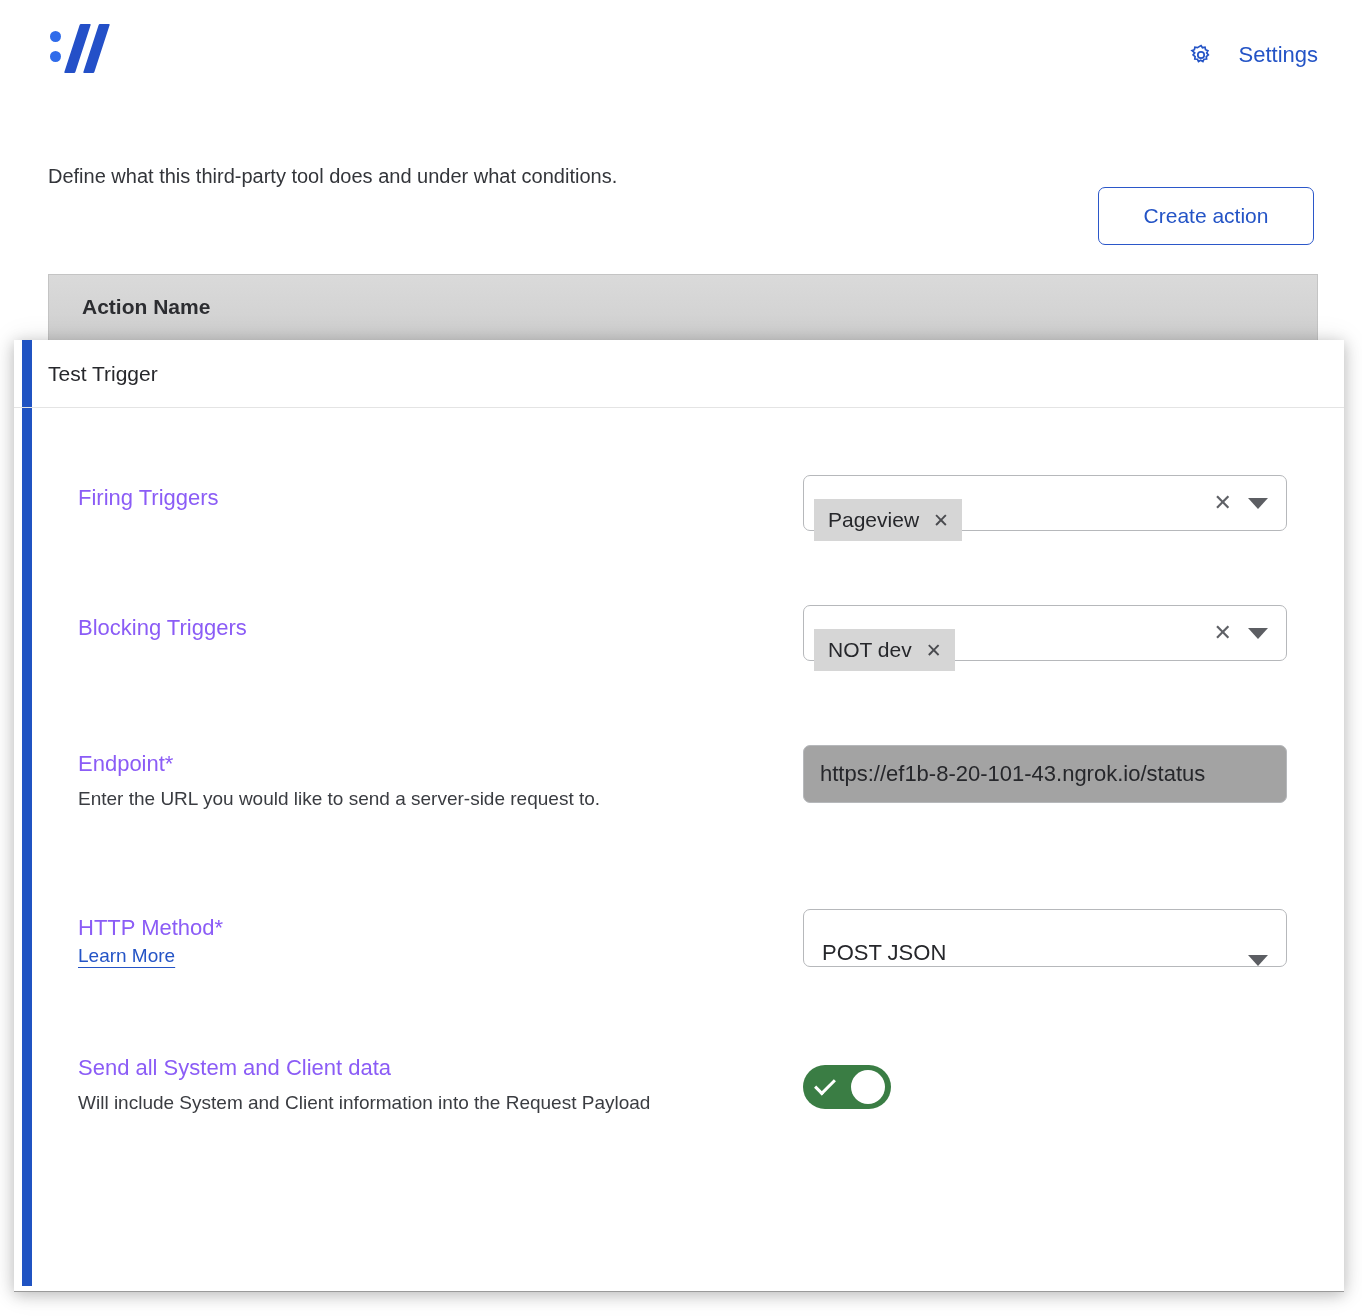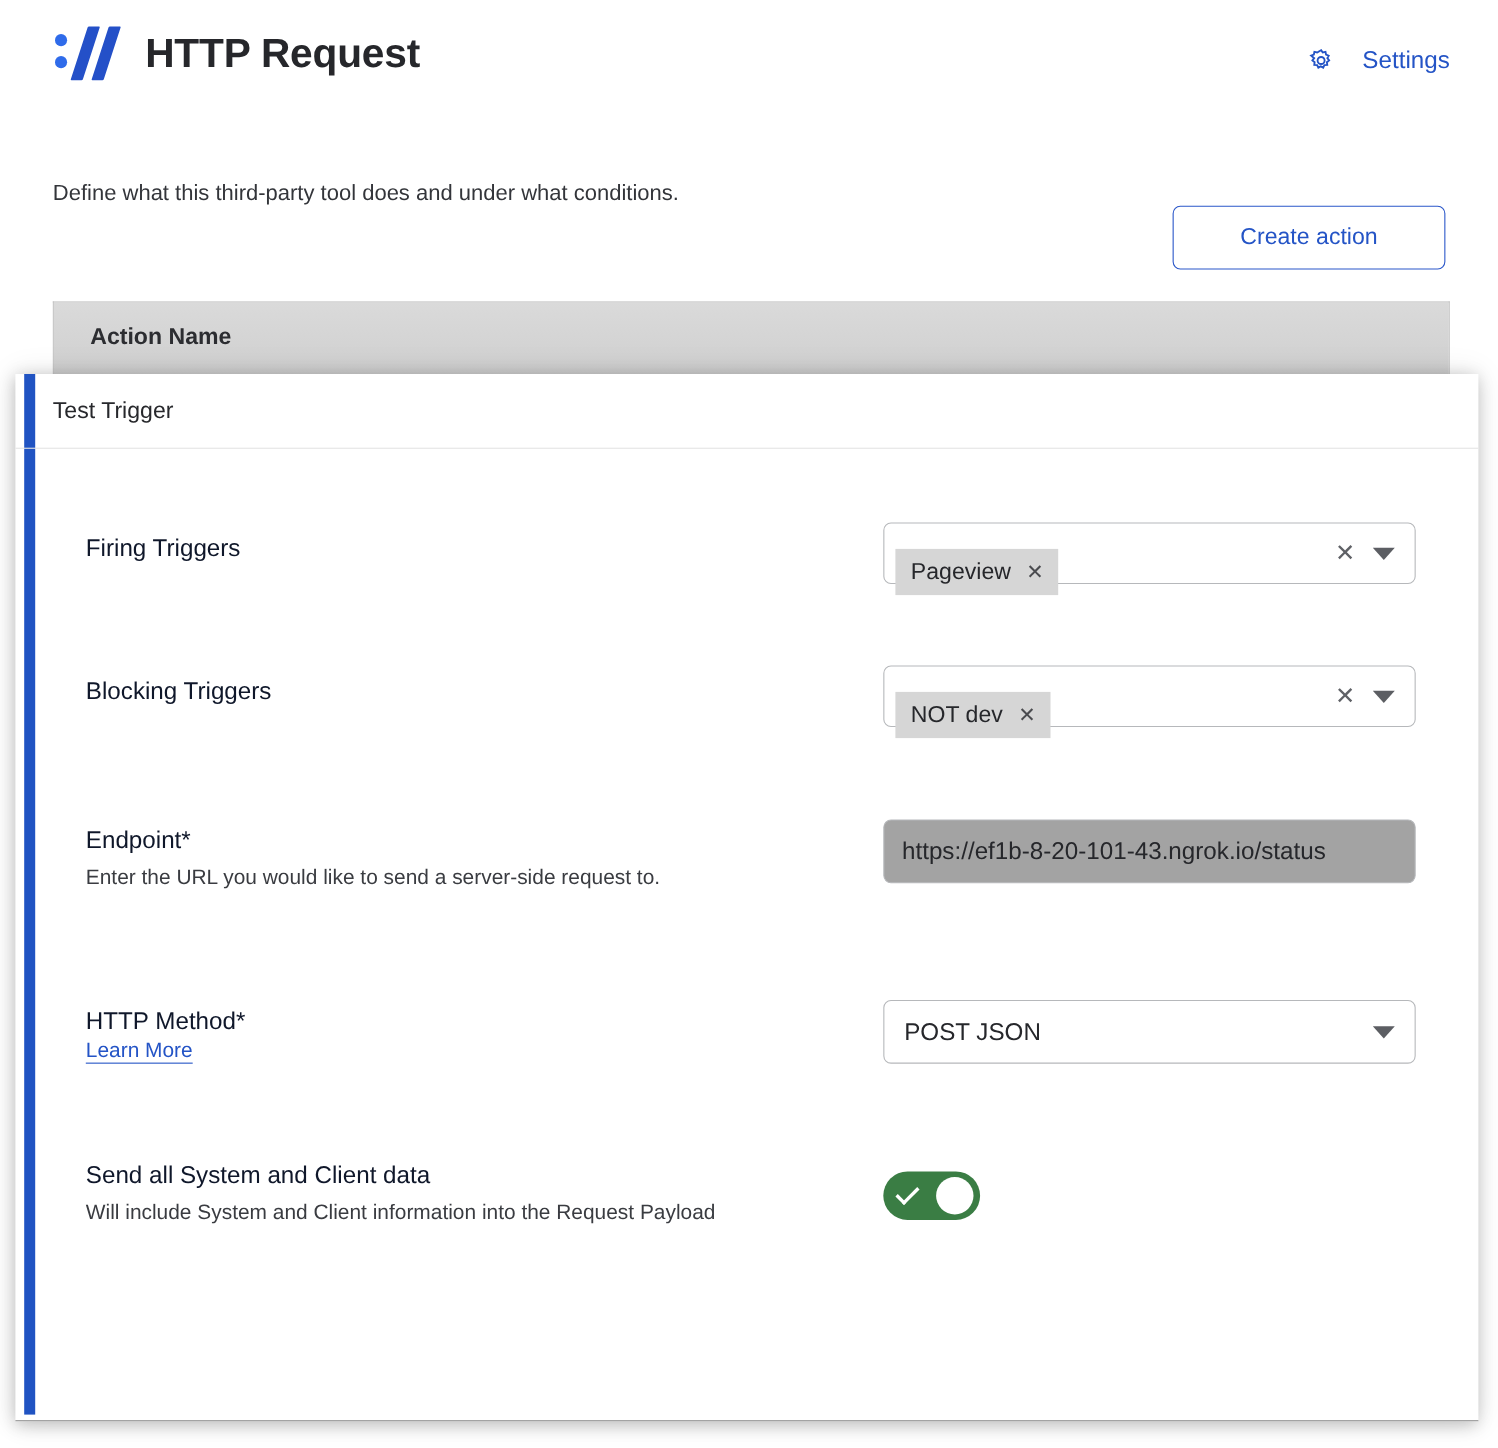--- a/index.html
+++ b/index.html
@@ -97,21 +97,21 @@
   }
   .section-sub {
     font-size: 20px;
     color: #33353a;
     margin: 17px 0 0 0;
   }
   .create-action-btn {
     position: absolute;
     right: 0;
     top: 39px;
-    width: 248px;
+    width: 216px;
     height: 58px;
     border: 1px solid #2b57c9;
     border-radius: 7px;
     background: #ffffff;
     color: #2454c6;
     font-family: inherit;
     font-size: 21px;
     cursor: pointer;
   }
 
@@ -181,21 +181,21 @@
   
   .form-row {
     position: absolute;
     left: 0;
     width: 1330px;
   }
   .field-label {
     position: absolute;
     left: 64px;
     font-size: 22px;
-    color: #0f172a;
+    color: #8b5cf6;
     white-space: nowrap;
   }
   .field-help {
     position: absolute;
     left: 64px;
     font-size: 19px;
     color: #3a3c41;
     white-space: nowrap;
     text-align: center;
   }
@@ -276,21 +276,21 @@
     outline: none;
   }
 
   
   .select-box {
     height: 58px;
     border: 1px solid #b6b8bb;
     border-radius: 7px;
     background: #fff;
     display: flex;
-    align-items: center;
+    align-items: flex-end;
     padding: 0 8px 0 18px;
     font-size: 22px;
     color: #26272b;
     cursor: pointer;
   }
   .select-value { flex: 1 1 auto; white-space: nowrap; }
 
   
   .toggle {
     width: 88px;
@@ -321,21 +321,20 @@
 <body>
 
 <div class="app-header">
   <div class="brand">
     <div class="logo">
       <span class="dot d1"></span>
       <span class="dot d2"></span>
       <span class="slash s1"></span>
       <span class="slash s2"></span>
     </div>
-    <div class="app-title">HTTP Request</div>
   </div>
 
   <div class="settings-link">
     <span>
       <svg width="24" height="24" viewBox="0 0 24 24" fill="none" stroke="#2454c6" stroke-width="1.7">
         <circle cx="12" cy="12" r="3.2"></circle>
         <path d="M12 2.6l1.5 2.1 2.5-.5.5 2.5 2.4.9-1.2 2.3 1.6 2-2 1.6.3 2.5-2.6.2-1.1 2.3-2.2-1.2-2.2 1.2-1.1-2.3-2.6-.2.3-2.5-2-1.6 1.6-2L3 7.6l2.4-.9.5-2.5 2.5.5z"></path>
       </svg>
     </span>
     <span>Settings</span>

